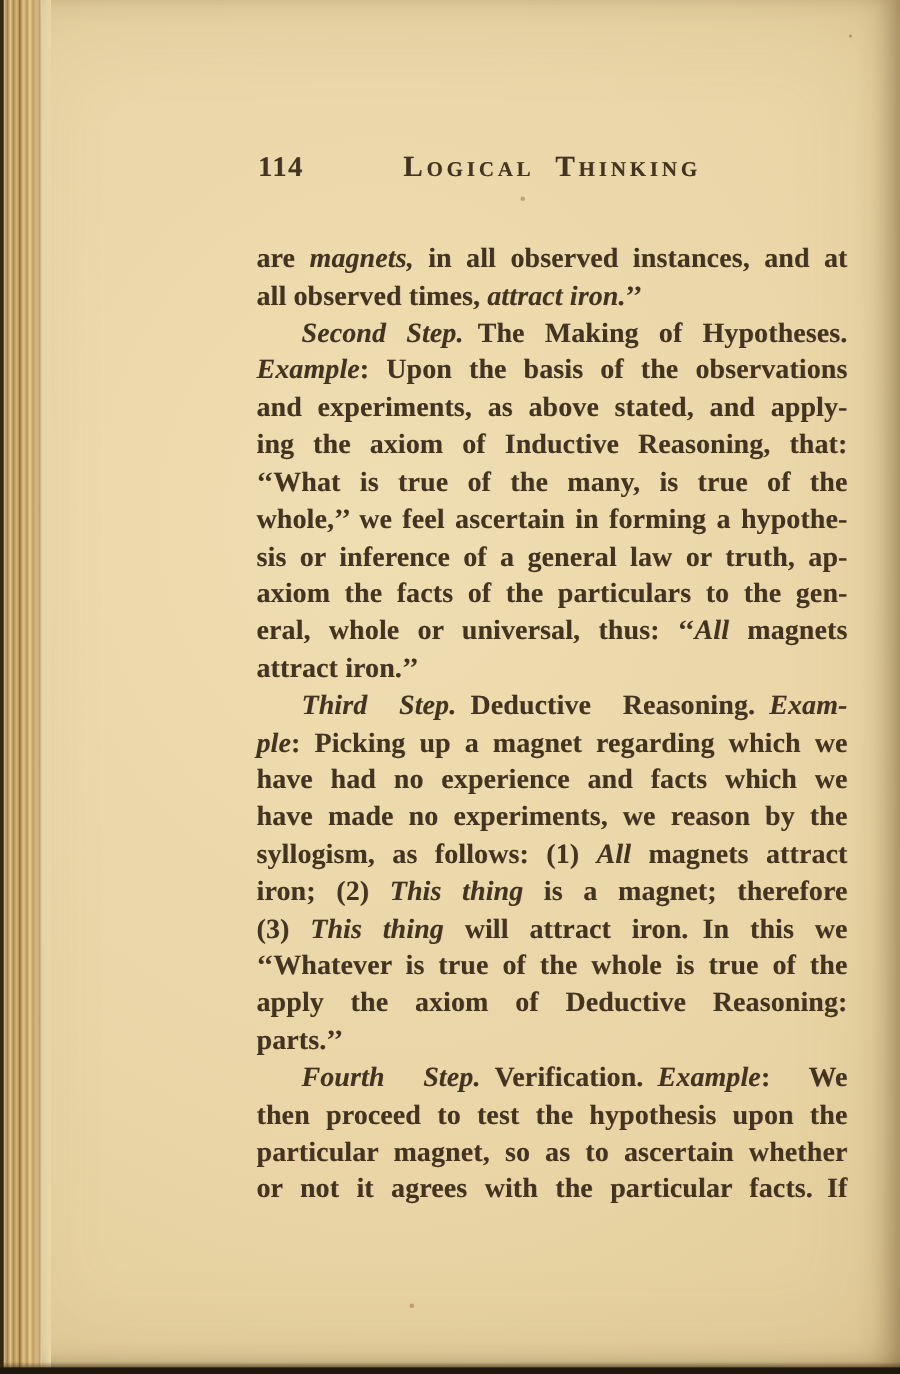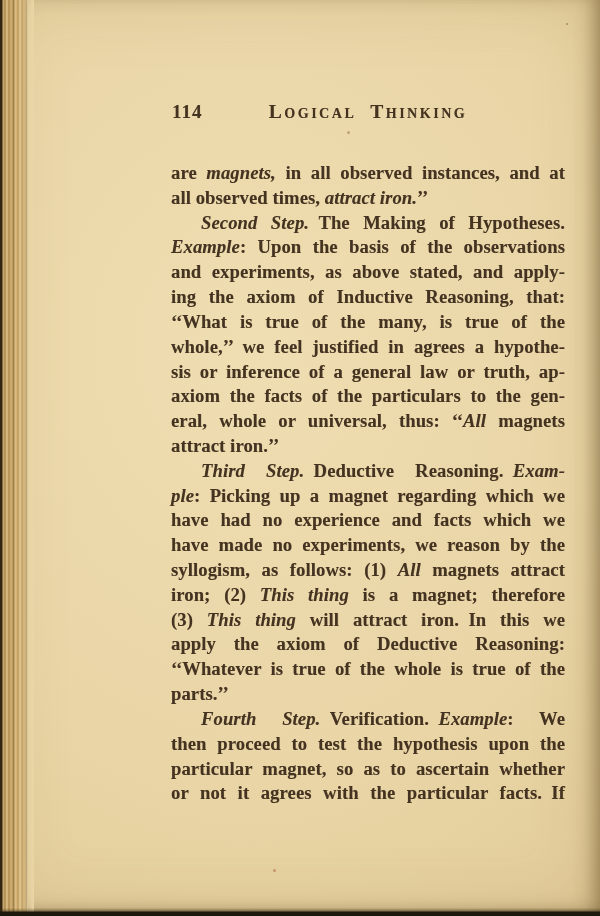--- a/index.html
+++ b/index.html
@@ -98,34 +98,34 @@
       <span class="title">Logical Thinking</span>
     </div>
     <div class="body" id="body-lines">
         <div class="line">are <i>magnets,</i> in all observed instances, and at</div>
         <div class="line end">all observed times, <i>attract iron.</i>’’</div>
         <div class="line indent"><i>Second Step.</i> The Making of Hypotheses.</div>
         <div class="line"><i>Example</i>: Upon the basis of the observations</div>
         <div class="line">and experiments, as above stated, and apply-</div>
         <div class="line">ing the axiom of Inductive Reasoning, that:</div>
         <div class="line">‘‘What is true of the many, is true of the</div>
-        <div class="line">whole,’’ we feel justified in agrees a hypothe-</div>
+        <div class="line">whole,’’ we feel ascertain in forming a hypothe-</div>
         <div class="line">sis or inference of a general law or truth, ap-</div>
         <div class="line">axiom the facts of the particulars to the gen-</div>
         <div class="line">eral, whole or universal, thus: ‘‘<i>All</i> magnets</div>
         <div class="line end">attract iron.’’</div>
         <div class="line indent"><i>Third Step.</i> Deductive Reasoning. <i>Exam-</i></div>
         <div class="line"><i>ple</i>: Picking up a magnet regarding which we</div>
         <div class="line">have had no experience and facts which we</div>
         <div class="line">have made no experiments, we reason by the</div>
         <div class="line">syllogism, as follows: (1) <i>All</i> magnets attract</div>
         <div class="line">iron; (2) <i>This thing</i> is a magnet; therefore</div>
         <div class="line">(3) <i>This thing</i> will attract iron. In this we</div>
+        <div class="line">‘‘Whatever is true of the whole is true of the</div>
         <div class="line">apply the axiom of Deductive Reasoning:</div>
-        <div class="line">‘‘Whatever is true of the whole is true of the</div>
         <div class="line end">parts.’’</div>
         <div class="line indent"><i>Fourth Step.</i> Verification. <i>Example</i>: We</div>
         <div class="line">then proceed to test the hypothesis upon the</div>
         <div class="line">particular magnet, so as to ascertain whether</div>
         <div class="line">or not it agrees with the particular facts. If</div>
       </div>
   </div>
 </div>
 
 </body></html>

